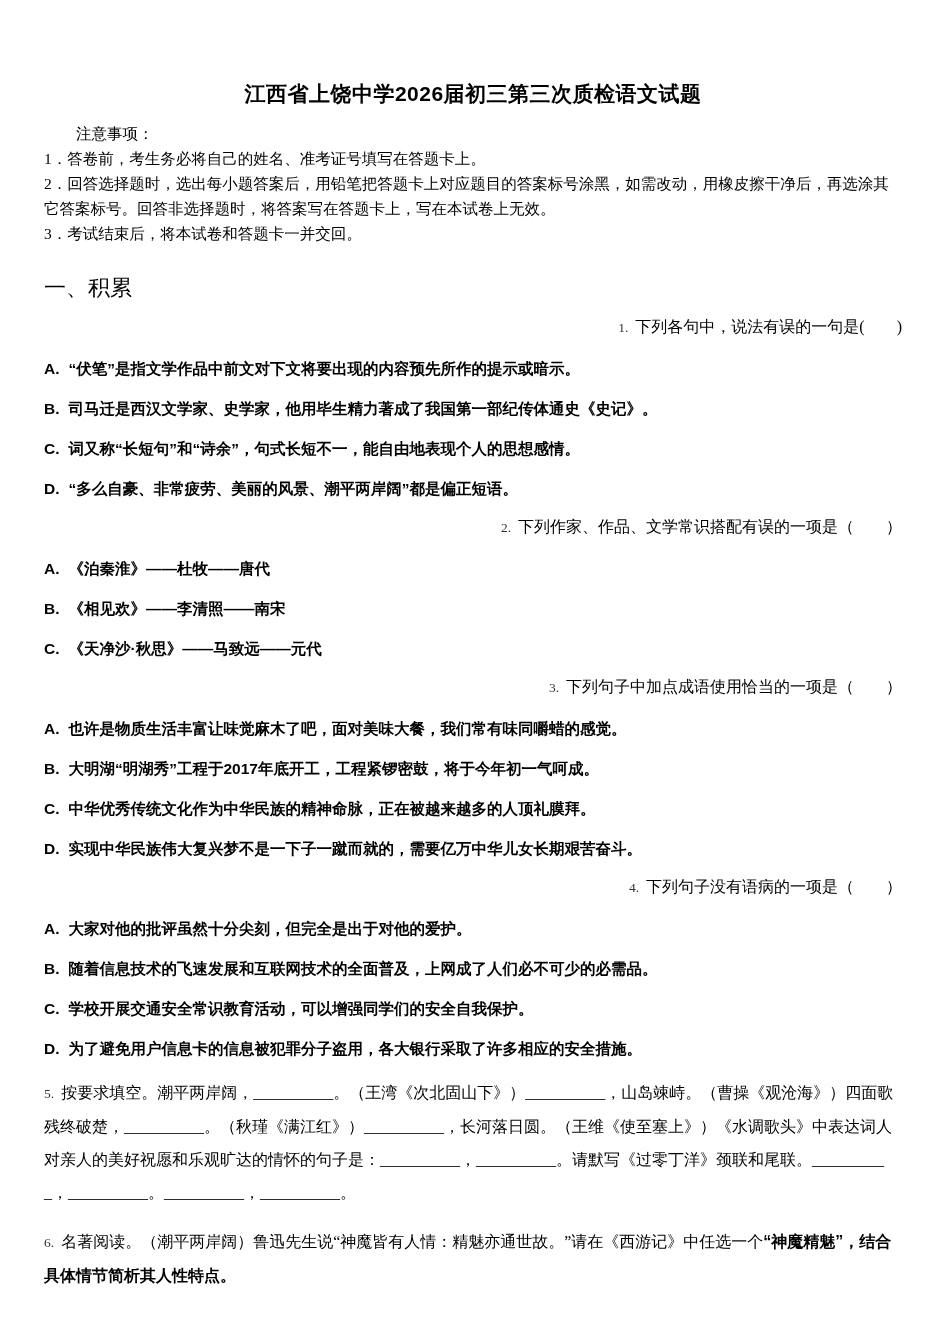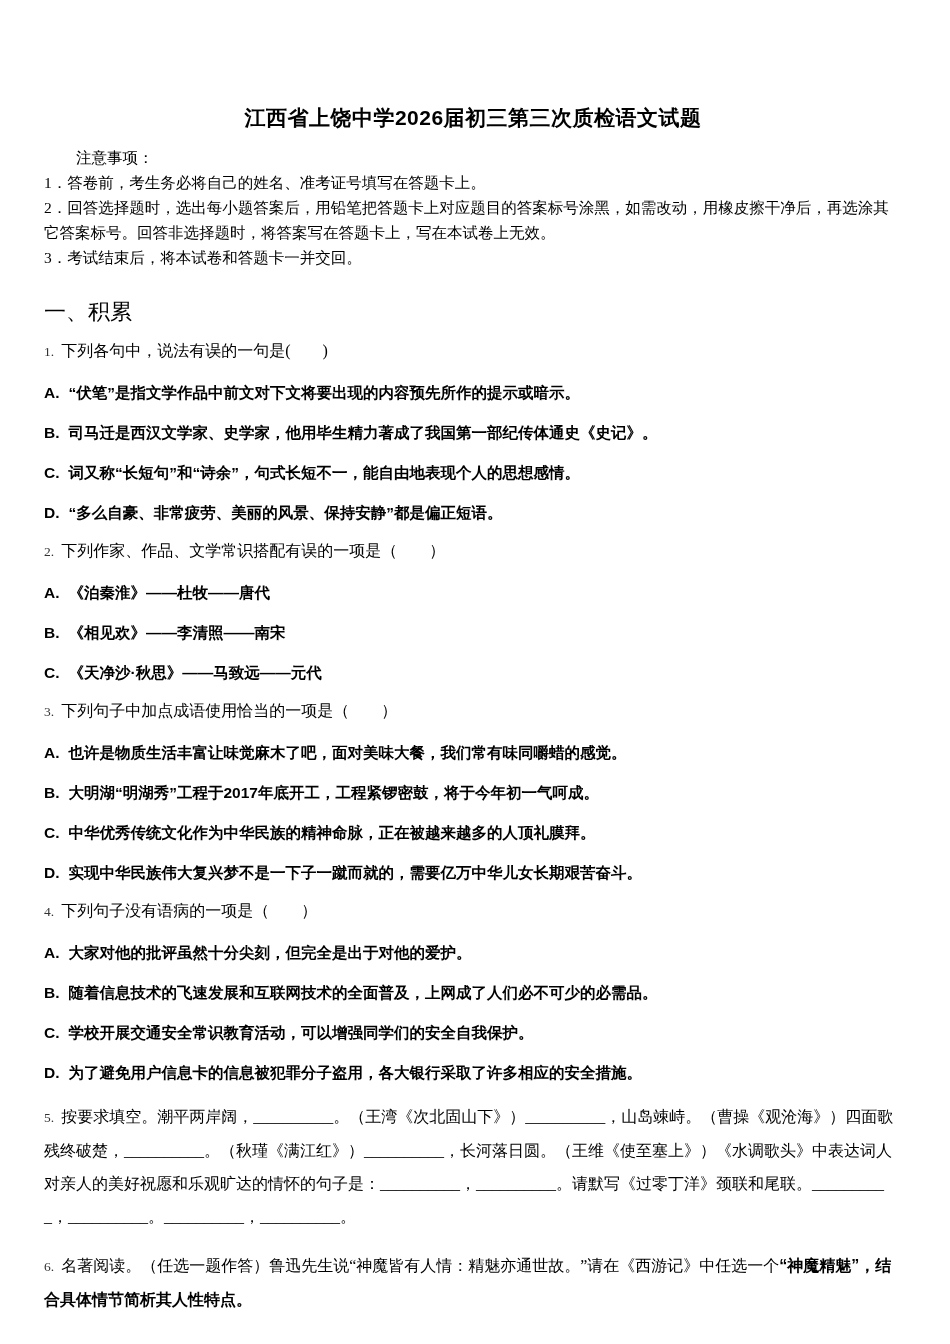--- a/index.html
+++ b/index.html
@@ -8,21 +8,21 @@
     width: 950px;
     height: 1344px;
     margin: 0 auto;
     color: #000000;
     font-family: "Liberation Serif", "DejaVu Serif", serif;
     overflow: hidden;
   }
   .page {
     width: 950px;
     height: 1092px;
-    padding: 104px 48px 40px 44px;
+    padding: 80px 48px 40px 44px;
   }
   .title {
     text-align: center;
     font-size: 21px;
     font-weight: 700;
     font-family: "Liberation Sans", "DejaVu Sans", sans-serif;
     line-height: 28px;
     margin-bottom: 14px;
     letter-spacing: 0.5px;
   }
@@ -40,20 +40,21 @@
     margin-top: 30px;
     font-size: 22px;
     line-height: 24px;
   }
   .question { margin: 0; }
   .stem {
     margin-top: 15px;
     font-size: 16px;
     line-height: 24px;
     white-space: pre-wrap;
+    text-align: right;
   }
   .qnum {
     font-size: 13.5px;
     color: #333333;
     margin-right: 7px;
   }
   .option {
     margin-top: 17px;
     font-size: 15.5px;
     line-height: 23px;
@@ -88,21 +89,21 @@
     <p class="notice-item">3．考试结束后，将本试卷和答题卡一并交回。</p>
   </div>
 
   <div class="section-title">一、积累</div>
 
   <div class="question">
     <p class="stem"><span class="qnum">1.</span><span>下列各句中，说法有误的一句是(　　)</span></p>
     <p class="option"><span class="olabel">A.</span><span>“伏笔”是指文学作品中前文对下文将要出现的内容预先所作的提示或暗示。</span></p>
     <p class="option"><span class="olabel">B.</span><span>司马迁是西汉文学家、史学家，他用毕生精力著成了我国第一部纪传体通史《史记》。</span></p>
     <p class="option"><span class="olabel">C.</span><span>词又称“长短句”和“诗余”，句式长短不一，能自由地表现个人的思想感情。</span></p>
-    <p class="option"><span class="olabel">D.</span><span>“多么自豪、非常疲劳、美丽的风景、保持安静”都是偏正短语。</span></p>
+    <p class="option"><span class="olabel">D.</span><span>“多么自豪、非常疲劳、美丽的风景、潮平两岸阔”都是偏正短语。</span></p>
   </div>
 
   <div class="question">
     <p class="stem"><span class="qnum">2.</span><span>下列作家、作品、文学常识搭配有误的一项是（　　）</span></p>
     <p class="option"><span class="olabel">A.</span><span>《泊秦淮》——杜牧——唐代</span></p>
     <p class="option"><span class="olabel">B.</span><span>《相见欢》——李清照——南宋</span></p>
     <p class="option"><span class="olabel">C.</span><span>《天净沙·秋思》——马致远——元代</span></p>
   </div>
 
   <div class="question">
@@ -116,15 +117,15 @@
   <div class="question">
     <p class="stem"><span class="qnum">4.</span><span>下列句子没有语病的一项是（　　）</span></p>
     <p class="option"><span class="olabel">A.</span><span>大家对他的批评虽然十分尖刻，但完全是出于对他的爱护。</span></p>
     <p class="option"><span class="olabel">B.</span><span>随着信息技术的飞速发展和互联网技术的全面普及，上网成了人们必不可少的必需品。</span></p>
     <p class="option"><span class="olabel">C.</span><span>学校开展交通安全常识教育活动，可以增强同学们的安全自我保护。</span></p>
     <p class="option"><span class="olabel">D.</span><span>为了避免用户信息卡的信息被犯罪分子盗用，各大银行采取了许多相应的安全措施。</span></p>
   </div>
 
   <p class="para"><span class="qnum">5.</span><span>按要求填空。潮平两岸阔，__________。（王湾《次北固山下》）__________，山岛竦峙。（曹操《观沧海》）四面歌残终破楚，__________。（秋瑾《满江红》）__________，长河落日圆。（王维《使至塞上》）《水调歌头》中表达词人对亲人的美好祝愿和乐观旷达的情怀的句子是：__________，__________。请默写《过零丁洋》颈联和尾联。__________，__________。__________，__________。</span></p>
 
-  <p class="para"><span class="qnum">6.</span><span>名著阅读。（任选一题作答）鲁迅先生说“神魔皆有人情：精魅亦通世故。”请在《西游记》中任选一个</span><span class="bold-tail">“神魔精魅”，结合具体情节简析其人性特点。</span></p>
+  <p class="para"><span class="qnum">6.</span><span>名著阅读。（潮平两岸阔）鲁迅先生说“神魔皆有人情：精魅亦通世故。”请在《西游记》中任选一个</span><span class="bold-tail">“神魔精魅”，结合具体情节简析其人性特点。</span></p>
 
 </div>
 
 </body></html>

